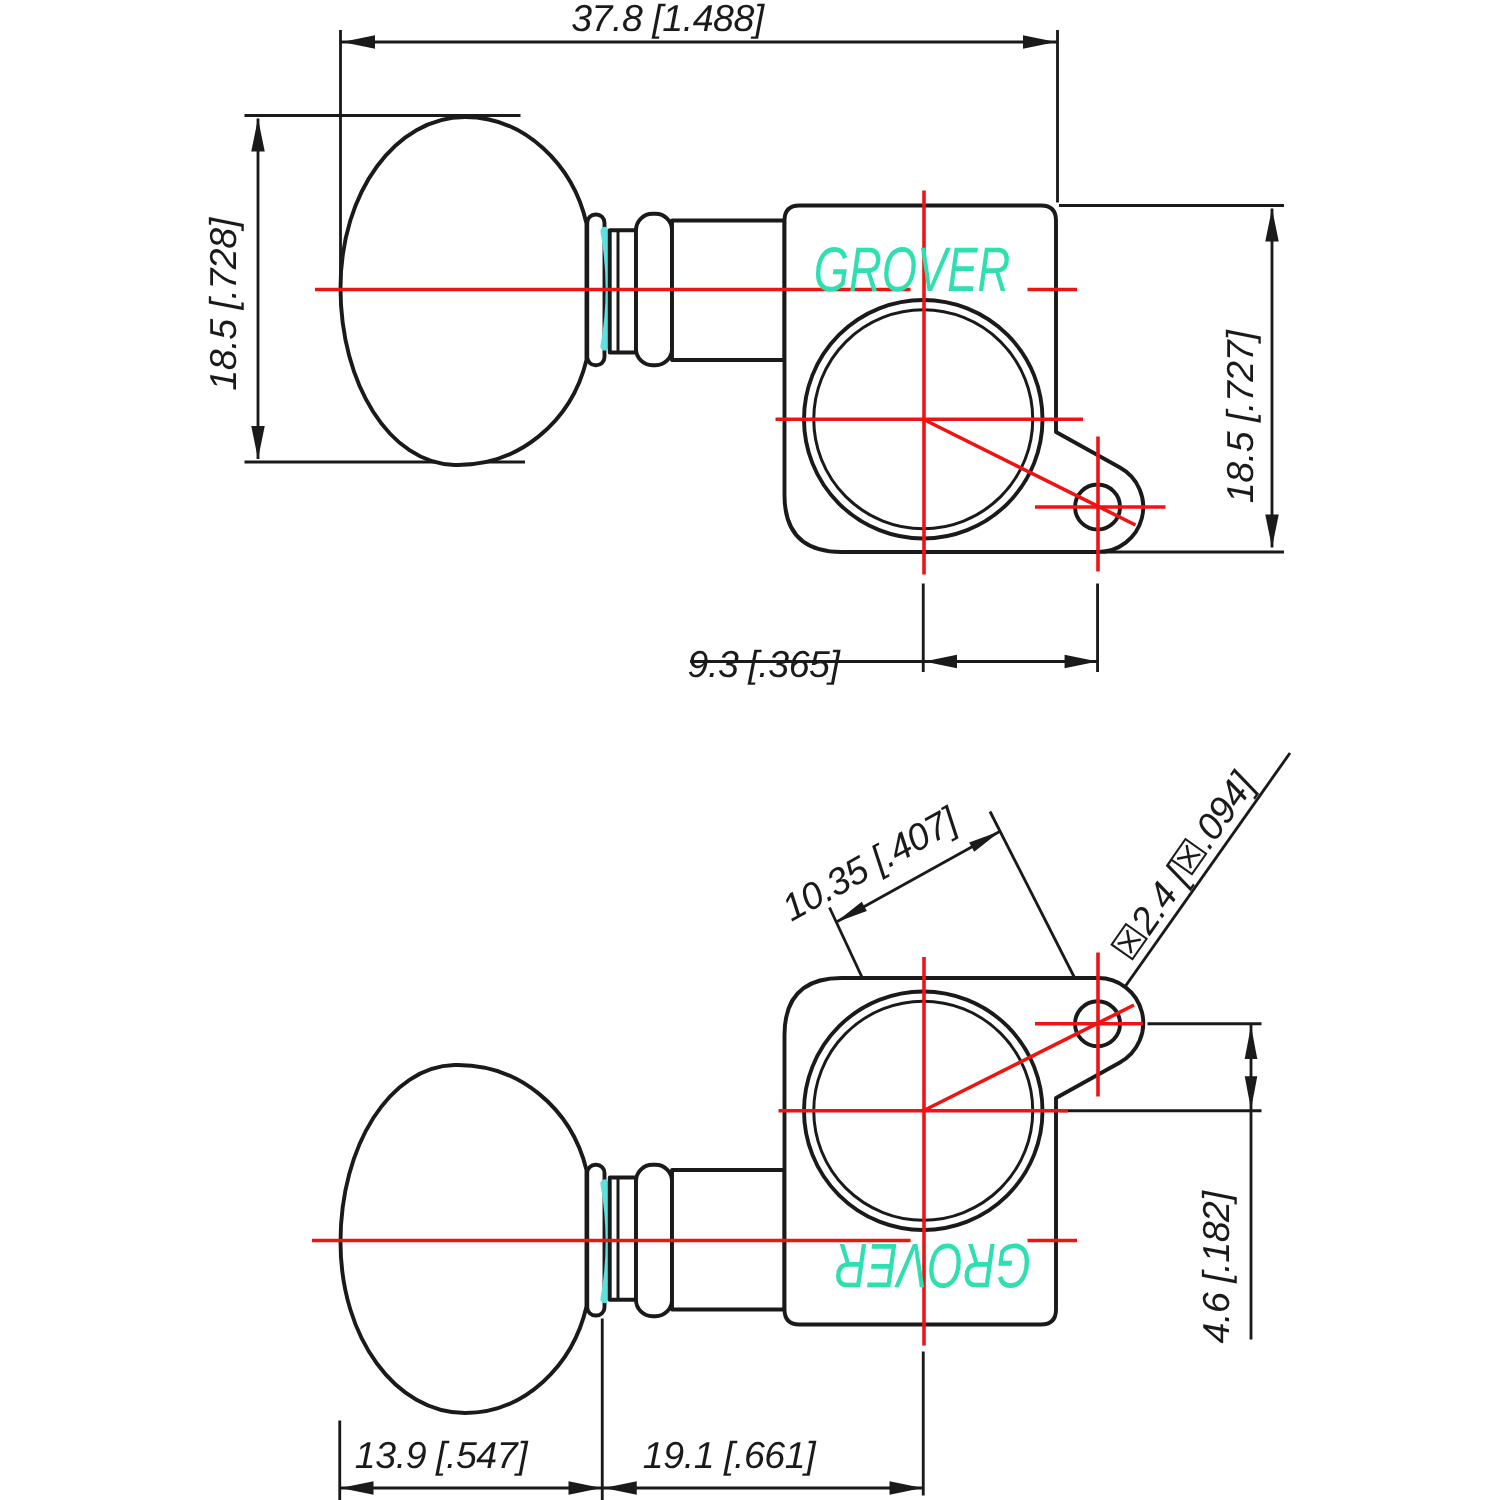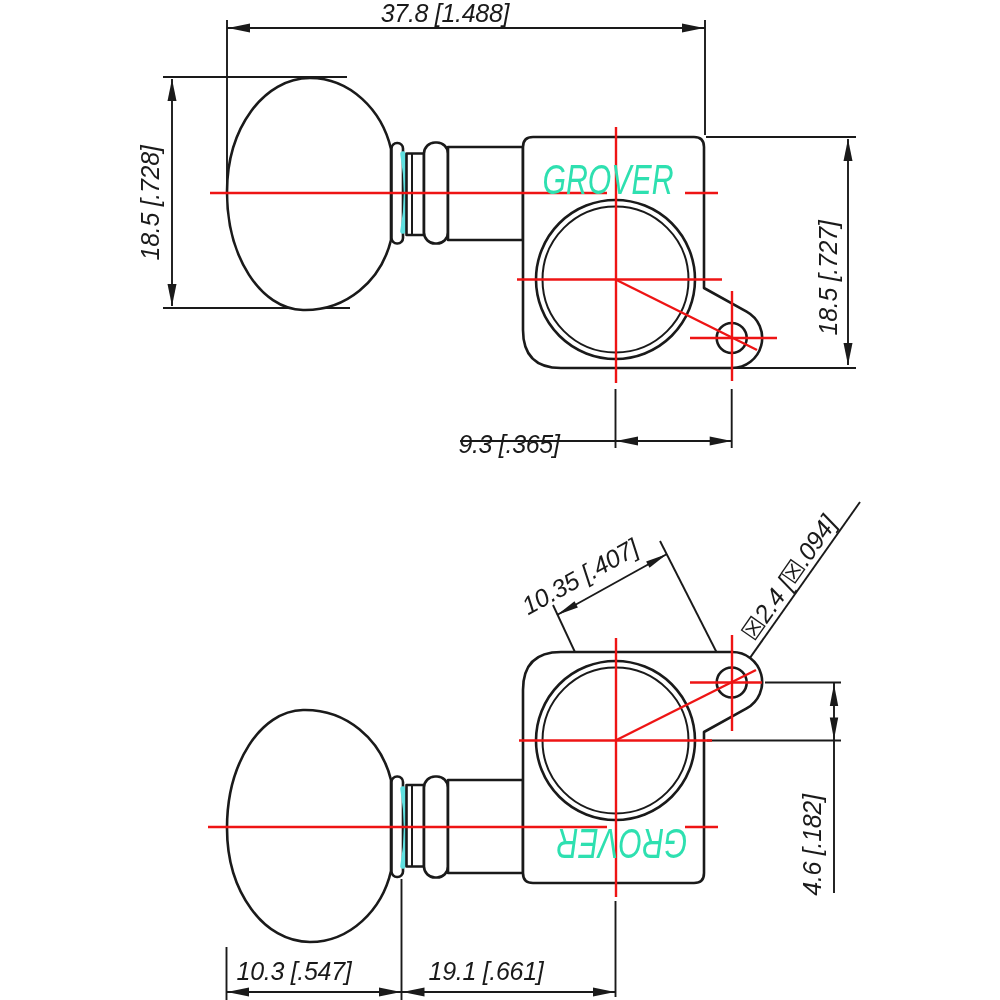--- a/index.html
+++ b/index.html
@@ -161,17 +161,17 @@
   <div class="lbl" style="left:509px;top:424px;margin-top:20px;">9.3 [.365]</div>
 
   <div class="lbl rot10_35" style="left:580px;top:577px;">10.35 [.407]</div>
 
   <div class="lbl rot2_4" style="left:789px;top:578px;">☒2.4 [☒.094]</div>
 
   <div class="lbl rot270" style="left:812px;top:845px;">4.6 [.182]</div>
 
   <div class="brand flipped" style="left:622px;top:843px;">GROVER</div>
 
-  <div class="lbl" style="left:294px;top:971px;">10.3 [.547]</div>
+  <div class="lbl" style="left:294px;top:971px;">13.9 [.547]</div>
 
   <div class="lbl" style="left:486px;top:971px;">19.1 [.661]</div>
 
 </div>
 
 </body></html>

